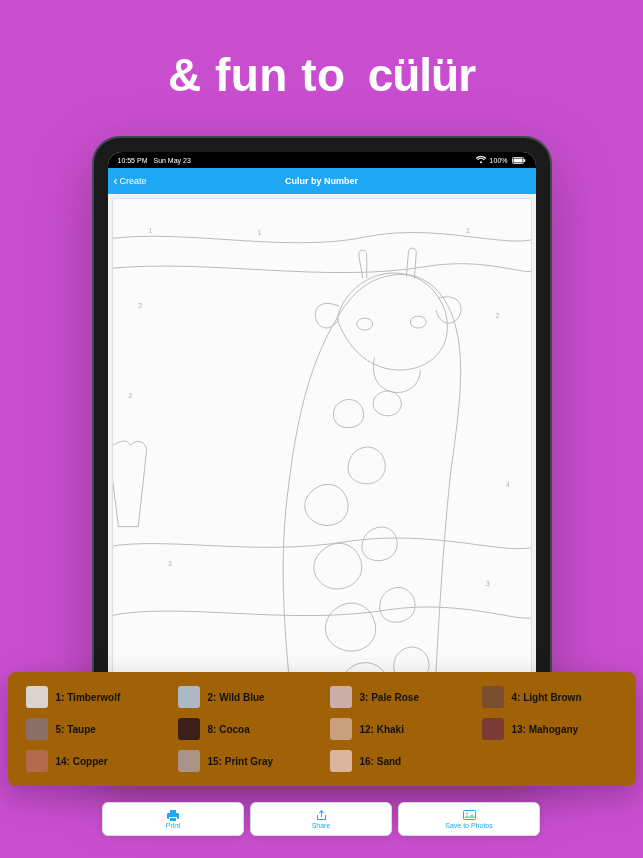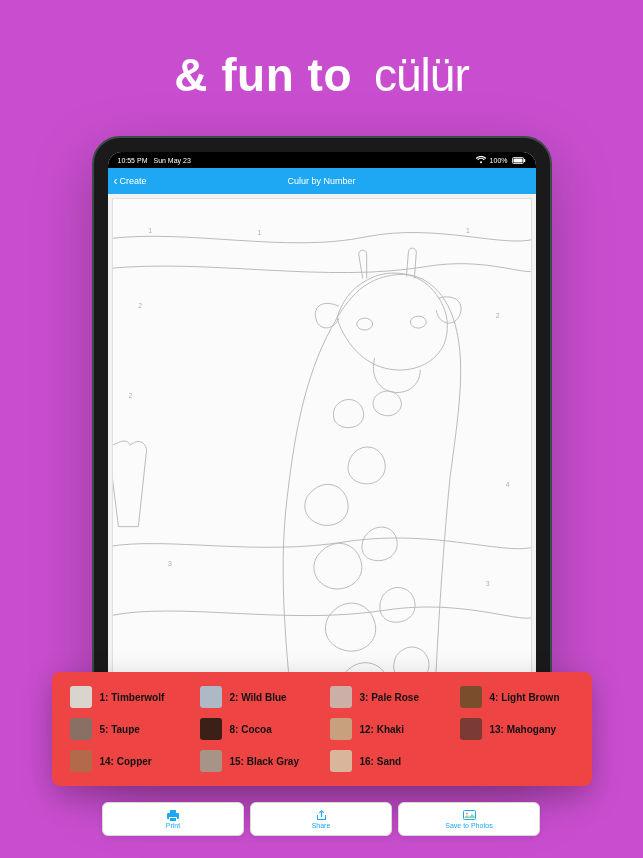--- a/index.html
+++ b/index.html
@@ -11,21 +11,21 @@
     margin-top: 48px;
     color: #fff;
     font-size: 46px;
     font-weight: 700;
     letter-spacing: 0.5px;
     display: flex;
     align-items: baseline;
     gap: 22px;
   }
   .hero-and { font-weight: 700; }
-  .hero-brand { font-weight: 400; letter-spacing: -1px; font-family: Arial, sans-serif; }
+  .hero-brand { font-weight: 700; letter-spacing: -1px; font-family: Arial, sans-serif; }
 
   
   .device {
     position: relative;
     margin-top: 34px;
     width: 460px;
     height: 640px;
     background: #1a1a1a;
     border: 2px solid #3e4a4a;
     border-radius: 28px;
@@ -73,21 +73,21 @@
     align-items: center;
     gap: 2px;
     padding-left: 6px;
     cursor: pointer;
   }
   .nav-back-chevron { font-size: 12px; line-height: 1; }
   .nav-title {
     position: absolute;
     left: 50%;
     transform: translateX(-50%);
-    font-weight: 400;
+    font-weight: 700;
   }
 
   
   .canvas-wrap {
     flex: 1;
     padding: 4px;
     background: #f2f2f2;
   }
   .canvas {
     width: 100%;
@@ -98,22 +98,22 @@
     overflow: hidden;
   }
   .canvas svg { width: 100%; height: 100%; display:block; }
 
   
   .palette-panel {
     position: absolute;
     left: 50%;
     transform: translateX(-50%);
     bottom: 72px;
-    width: 540px;
-    background: #ef4444;
+    width: 628px;
+    background: #a16207;
     border-radius: 8px;
     box-shadow: 0 10px 30px rgba(0,0,0,0.25);
     padding: 14px 18px 14px 18px;
     display: grid;
     grid-template-columns: repeat(4, 1fr);
     gap: 10px 16px;
   }
   .swatch-item {
     display: flex;
     align-items: center;
@@ -292,21 +292,21 @@
     <div class="swatch-item">
       <div class="swatch" style="background: rgb(123, 58, 51);"></div>
       <div class="swatch-label">13: Mahogany</div>
     </div>
     <div class="swatch-item">
       <div class="swatch" style="background: rgb(180, 106, 74);"></div>
       <div class="swatch-label">14: Copper</div>
     </div>
     <div class="swatch-item">
       <div class="swatch" style="background: rgb(168, 147, 135);"></div>
-      <div class="swatch-label">15: Black Gray</div>
+      <div class="swatch-label">15: Print Gray</div>
     </div>
     <div class="swatch-item">
       <div class="swatch" style="background: rgb(217, 181, 155);"></div>
       <div class="swatch-label">16: Sand</div>
     </div>
   </div>
 
 <div class="actions">
   <div class="action-btn">
     <span class="icon">

